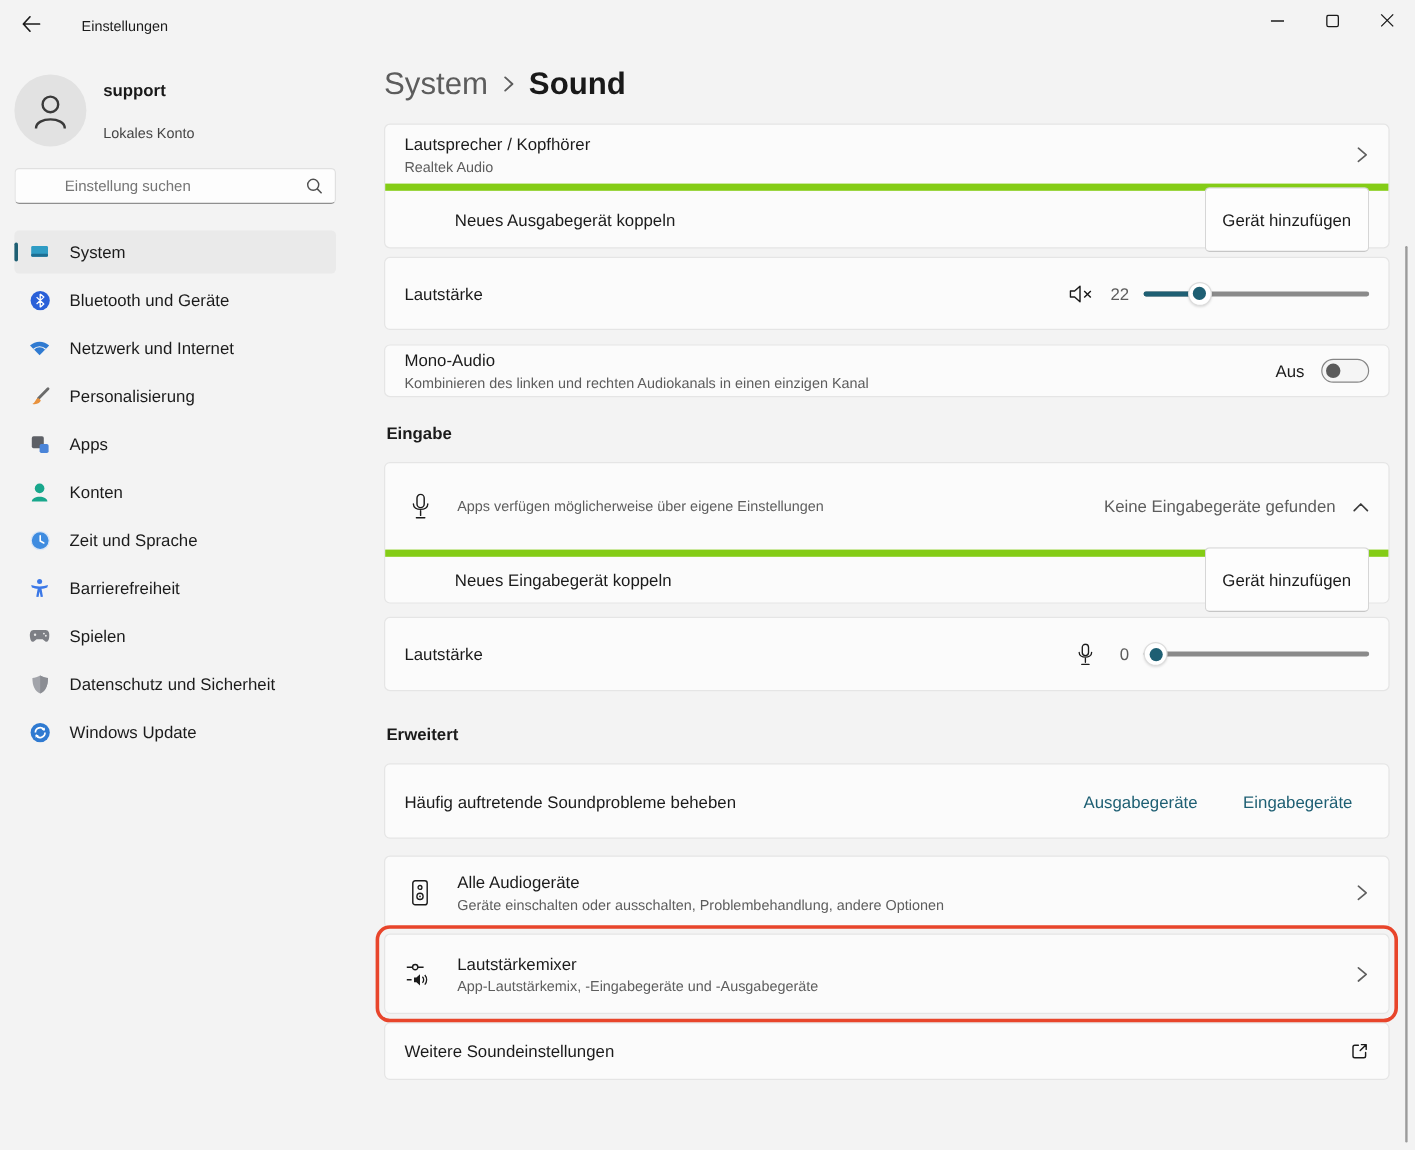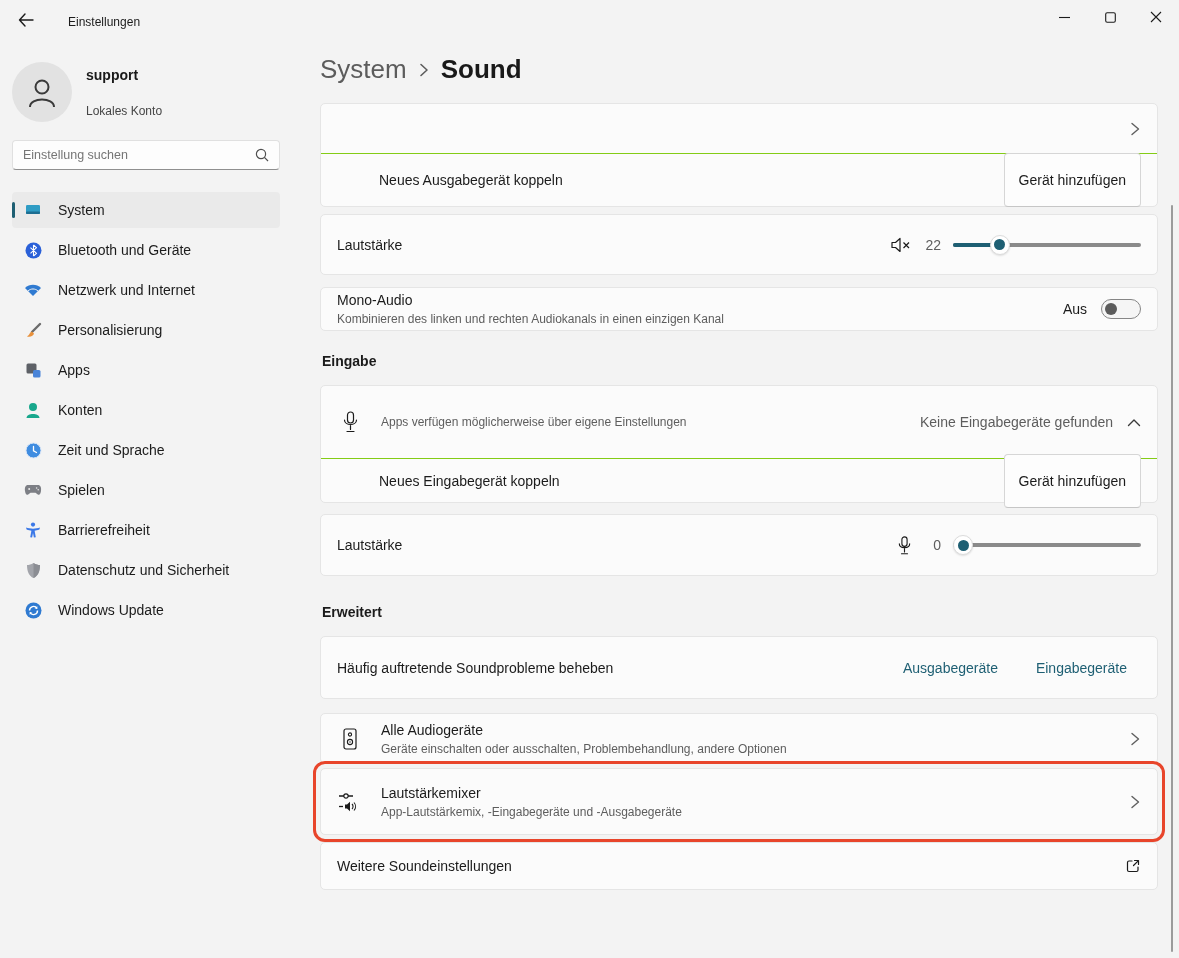--- a/index.html
+++ b/index.html
@@ -19,37 +19,37 @@
   .sidebar { position:absolute; left:0; top:44px; width:300px; height:914px; }
   .user-block { position:absolute; left:12px; top:18px; display:flex; align-items:center; gap:14px; }
   .avatar { width:60px; height:60px; border-radius:50%; background:#e2e2e2;
     display:flex; align-items:center; justify-content:center; }
   .user-name { font-size:14px; font-weight:bold; color:#191919; }
   .user-type { font-size:12px; color:#454545; margin-top:21px; }
   .search-box { position:absolute; left:12px; top:96px; width:268px; height:30px;
     background:#fdfdfd; border:1px solid #e0e0e0; border-bottom:1px solid #8f8f8f;
     border-radius:4px; display:flex; align-items:center; padding:0 10px; }
   .search-input { flex:1; border:none; outline:none; background:transparent;
-    font-size:12.5px; color:#5d5d5d; font-family:inherit; }
+    font-size:12.5px; color:#5d5d5d; font-family:inherit;margin-left:31px; }
   .nav { position:absolute; left:12px; top:148px; width:268px; }
   .nav-item { height:36px; margin-bottom:4px; border-radius:4px; display:flex;
     align-items:center; padding-left:12px; gap:16px; font-size:14px; cursor:pointer; position:relative; }
   .nav-item.selected { background:#eaeaea; }
   .nav-item.selected::before { content:""; position:absolute; left:0; top:10px;
     width:3px; height:16px; border-radius:2px; background:var(--accent); }
   .nav-icon { width:18px; height:18px; display:flex; align-items:center; justify-content:center; }
   
   .main { position:absolute; left:320px; top:0; width:838px; height:958px; }
   .breadcrumb { position:absolute; left:0; top:54px; display:flex; align-items:center; gap:12px; }
   .crumb-parent { font-size:26px; color:#5c5c5c; cursor:pointer; }
   .crumb-current { font-size:26px; font-weight:600; color:#191919; }
   .content { position:absolute; left:0; top:103px; width:838px; }
   .card { background:#fbfbfb; border:1px solid #e5e5e5; border-radius:5px; }
   .row { display:flex; align-items:center; padding:0 16px; position:relative; }
-  .row-divider { border-top:1px solid #84cc16; }
+  .row-divider { border-top:6px solid #84cc16; }
   .row-titles { display:flex; flex-direction:column; justify-content:center; gap:4px; }
   .row-title { font-size:14px; color:#1b1b1b; }
   .row-sub { font-size:12px; color:#5d5d5d; }
   .row-right { margin-left:auto; display:flex; align-items:center; gap:14px; }
   .icon-lead { width:26px; margin-right:18px; display:flex; justify-content:center; }
   .btn { background:#fdfdfd; border:1px solid #d6d6d6; border-bottom-color:#c6c6c6;
     border-radius:4px; font-size:14px; color:#1b1b1b; padding:18px 14px;
     font-family:inherit; cursor:pointer; }
   .section-header { font-size:14px; font-weight:bold; color:#1b1b1b;
     margin:22px 0 16px 2px; }
@@ -194,37 +194,37 @@
         <svg width="17" height="17" viewBox="0 0 17 17">
             <circle cx="8.5" cy="8.5" r="7.5" fill="#3f8ce0"></circle>
             <circle cx="8.5" cy="8.5" r="7.5" fill="none" stroke="#d9e6f7" stroke-width="1"></circle>
             <path d="M8.5 4.5 V8.8 L11.5 10.5" stroke="#fff" stroke-width="1.3" fill="none" stroke-linecap="round"></path>
           </svg>
       </span>
       <span>Zeit und Sprache</span>
     </div>
     <div class="nav-item">
       <span class="nav-icon">
+        <svg width="16" height="17" viewBox="0 0 16 17">
+            <circle cx="8" cy="2.6" r="2.1" fill="#3b78e7"></circle>
+            <path d="M1 5.6 C5 7 11 7 15 5.6 L14.4 7.6 C12.5 8.3 10.8 8.6 9.6 8.7 L10.8 15.2 L8.9 15.6 L8 11 L7.1 15.6 L5.2 15.2 L6.4 8.7 C5.2 8.6 3.5 8.3 1.6 7.6 Z" fill="#3b78e7"></path>
+          </svg>
+      </span>
+      <span>Barrierefreiheit</span>
+    </div>
+    <div class="nav-item">
+      <span class="nav-icon">
         <svg width="18" height="12" viewBox="0 0 18 12">
             <path d="M4 1 H14 C16.5 1 17.5 3.5 17 7 C16.6 10 15.5 11.5 13.8 10.5 L11.5 8.8 H6.5 L4.2 10.5 C2.5 11.5 1.4 10 1 7 C0.5 3.5 1.5 1 4 1 Z" fill="#7d7f85"></path>
             <circle cx="5.2" cy="5" r="1" fill="#e8e8e8"></circle>
             <circle cx="12.6" cy="4" r="0.8" fill="#e8e8e8"></circle>
             <circle cx="14.2" cy="5.8" r="0.8" fill="#e8e8e8"></circle>
           </svg>
       </span>
       <span>Spielen</span>
-    </div>
-    <div class="nav-item">
-      <span class="nav-icon">
-        <svg width="16" height="17" viewBox="0 0 16 17">
-            <circle cx="8" cy="2.6" r="2.1" fill="#3b78e7"></circle>
-            <path d="M1 5.6 C5 7 11 7 15 5.6 L14.4 7.6 C12.5 8.3 10.8 8.6 9.6 8.7 L10.8 15.2 L8.9 15.6 L8 11 L7.1 15.6 L5.2 15.2 L6.4 8.7 C5.2 8.6 3.5 8.3 1.6 7.6 Z" fill="#3b78e7"></path>
-          </svg>
-      </span>
-      <span>Barrierefreiheit</span>
     </div>
     <div class="nav-item">
       <span class="nav-icon">
         <svg width="15" height="17" viewBox="0 0 15 17">
             <path d="M7.5 1 C9.8 2.4 12 3 14 3 C14 9.5 12 14 7.5 16 C3 14 1 9.5 1 3 C3 3 5.2 2.4 7.5 1 Z" fill="#a2a4aa"></path>
             <path d="M7.5 1 C9.8 2.4 12 3 14 3 C14 9.5 12 14 7.5 16 Z" fill="#8b8d93"></path>
           </svg>
       </span>
       <span>Datenschutz und Sicherheit</span>
     </div>
@@ -249,20 +249,24 @@
     <svg width="10" height="16" viewBox="0 0 10 16">
       <path d="M2 2.5 L8 8 L2 13.5" stroke="#5c5c5c" stroke-width="1.6" fill="none" stroke-linecap="round" stroke-linejoin="round"></path>
     </svg>
     <span class="crumb-current">Sound</span>
   </div>
 
   <div class="content">
 
     <div class="card">
       <div class="row" style="height:49px;">
+        <div class="row-titles">
+          <div class="row-title">Lautsprecher / Kopfhörer</div>
+          <div class="row-sub">Realtek Audio</div>
+        </div>
         <div class="row-right chev">
           <svg width="12" height="16" viewBox="0 0 12 16">
               <path d="M3 2.5 L9.5 8 L3 13.5" stroke="#5f5f5f" stroke-width="1.4" fill="none" stroke-linecap="round" stroke-linejoin="round"></path>
             </svg>
         </div>
       </div>
       <div class="row row-divider" style="height:53px;">
         <div class="row-title" style="padding-left:42px;">Neues Ausgabegerät koppeln</div>
         <div class="row-right">
           <button class="btn">Gerät hinzufügen</button>
@@ -356,21 +360,21 @@
     <div class="card row" style="height:63px;">
       <div class="row-title">Häufig auftretende Soundprobleme beheben</div>
       <div class="row-right links">
         <span class="link">Ausgabegeräte</span>
         <span class="link">Eingabegeräte</span>
       </div>
     </div>
 
     <div class="gap14"></div>
 
-    <div class="card row" style="height:51px;">
+    <div class="card row" style="height:61px;">
       <div class="icon-lead">
         <svg width="14" height="22" viewBox="0 0 14 22">
           <rect x="1" y="1" width="12" height="20" rx="2" stroke="#1b1b1b" stroke-width="1.2" fill="none"></rect>
           <circle cx="7" cy="6.5" r="1.6" stroke="#1b1b1b" stroke-width="1.1" fill="none"></circle>
           <circle cx="7" cy="14" r="2.6" stroke="#1b1b1b" stroke-width="1.1" fill="none"></circle>
           <circle cx="7" cy="14" r="0.7" fill="#1b1b1b"></circle>
         </svg>
       </div>
       <div class="row-titles">
         <div class="row-title">Alle Audiogeräte</div>

